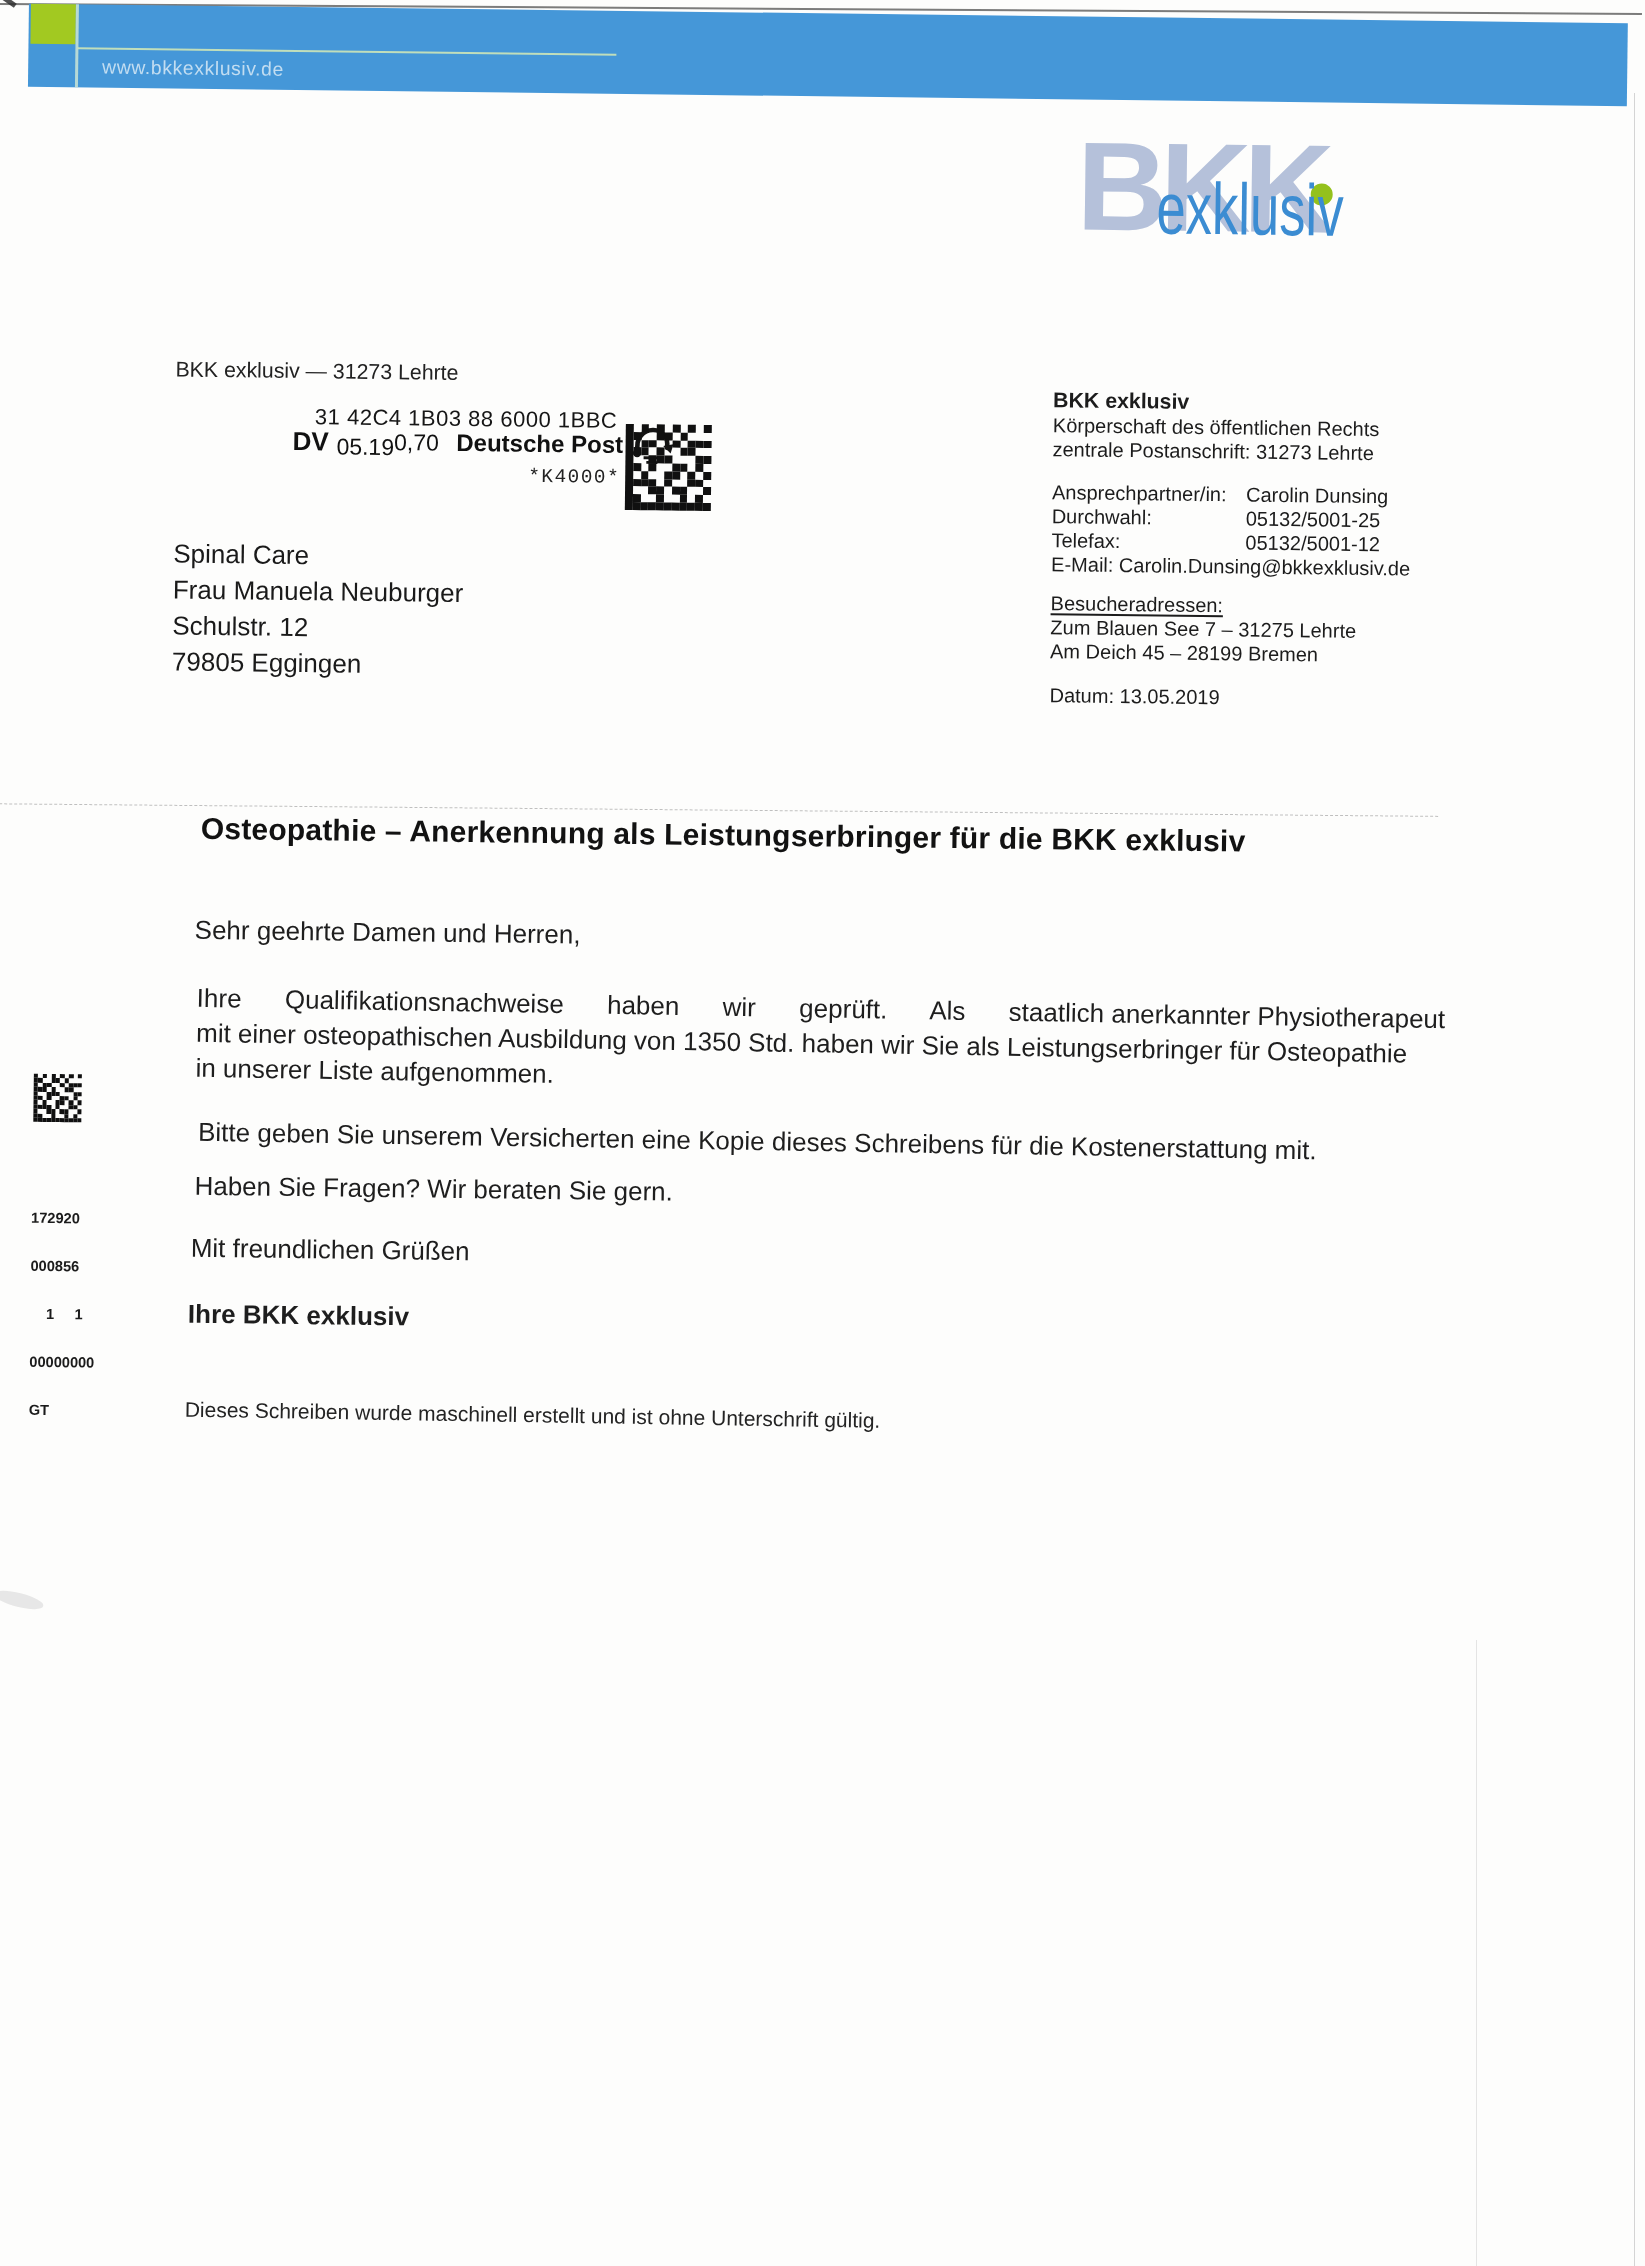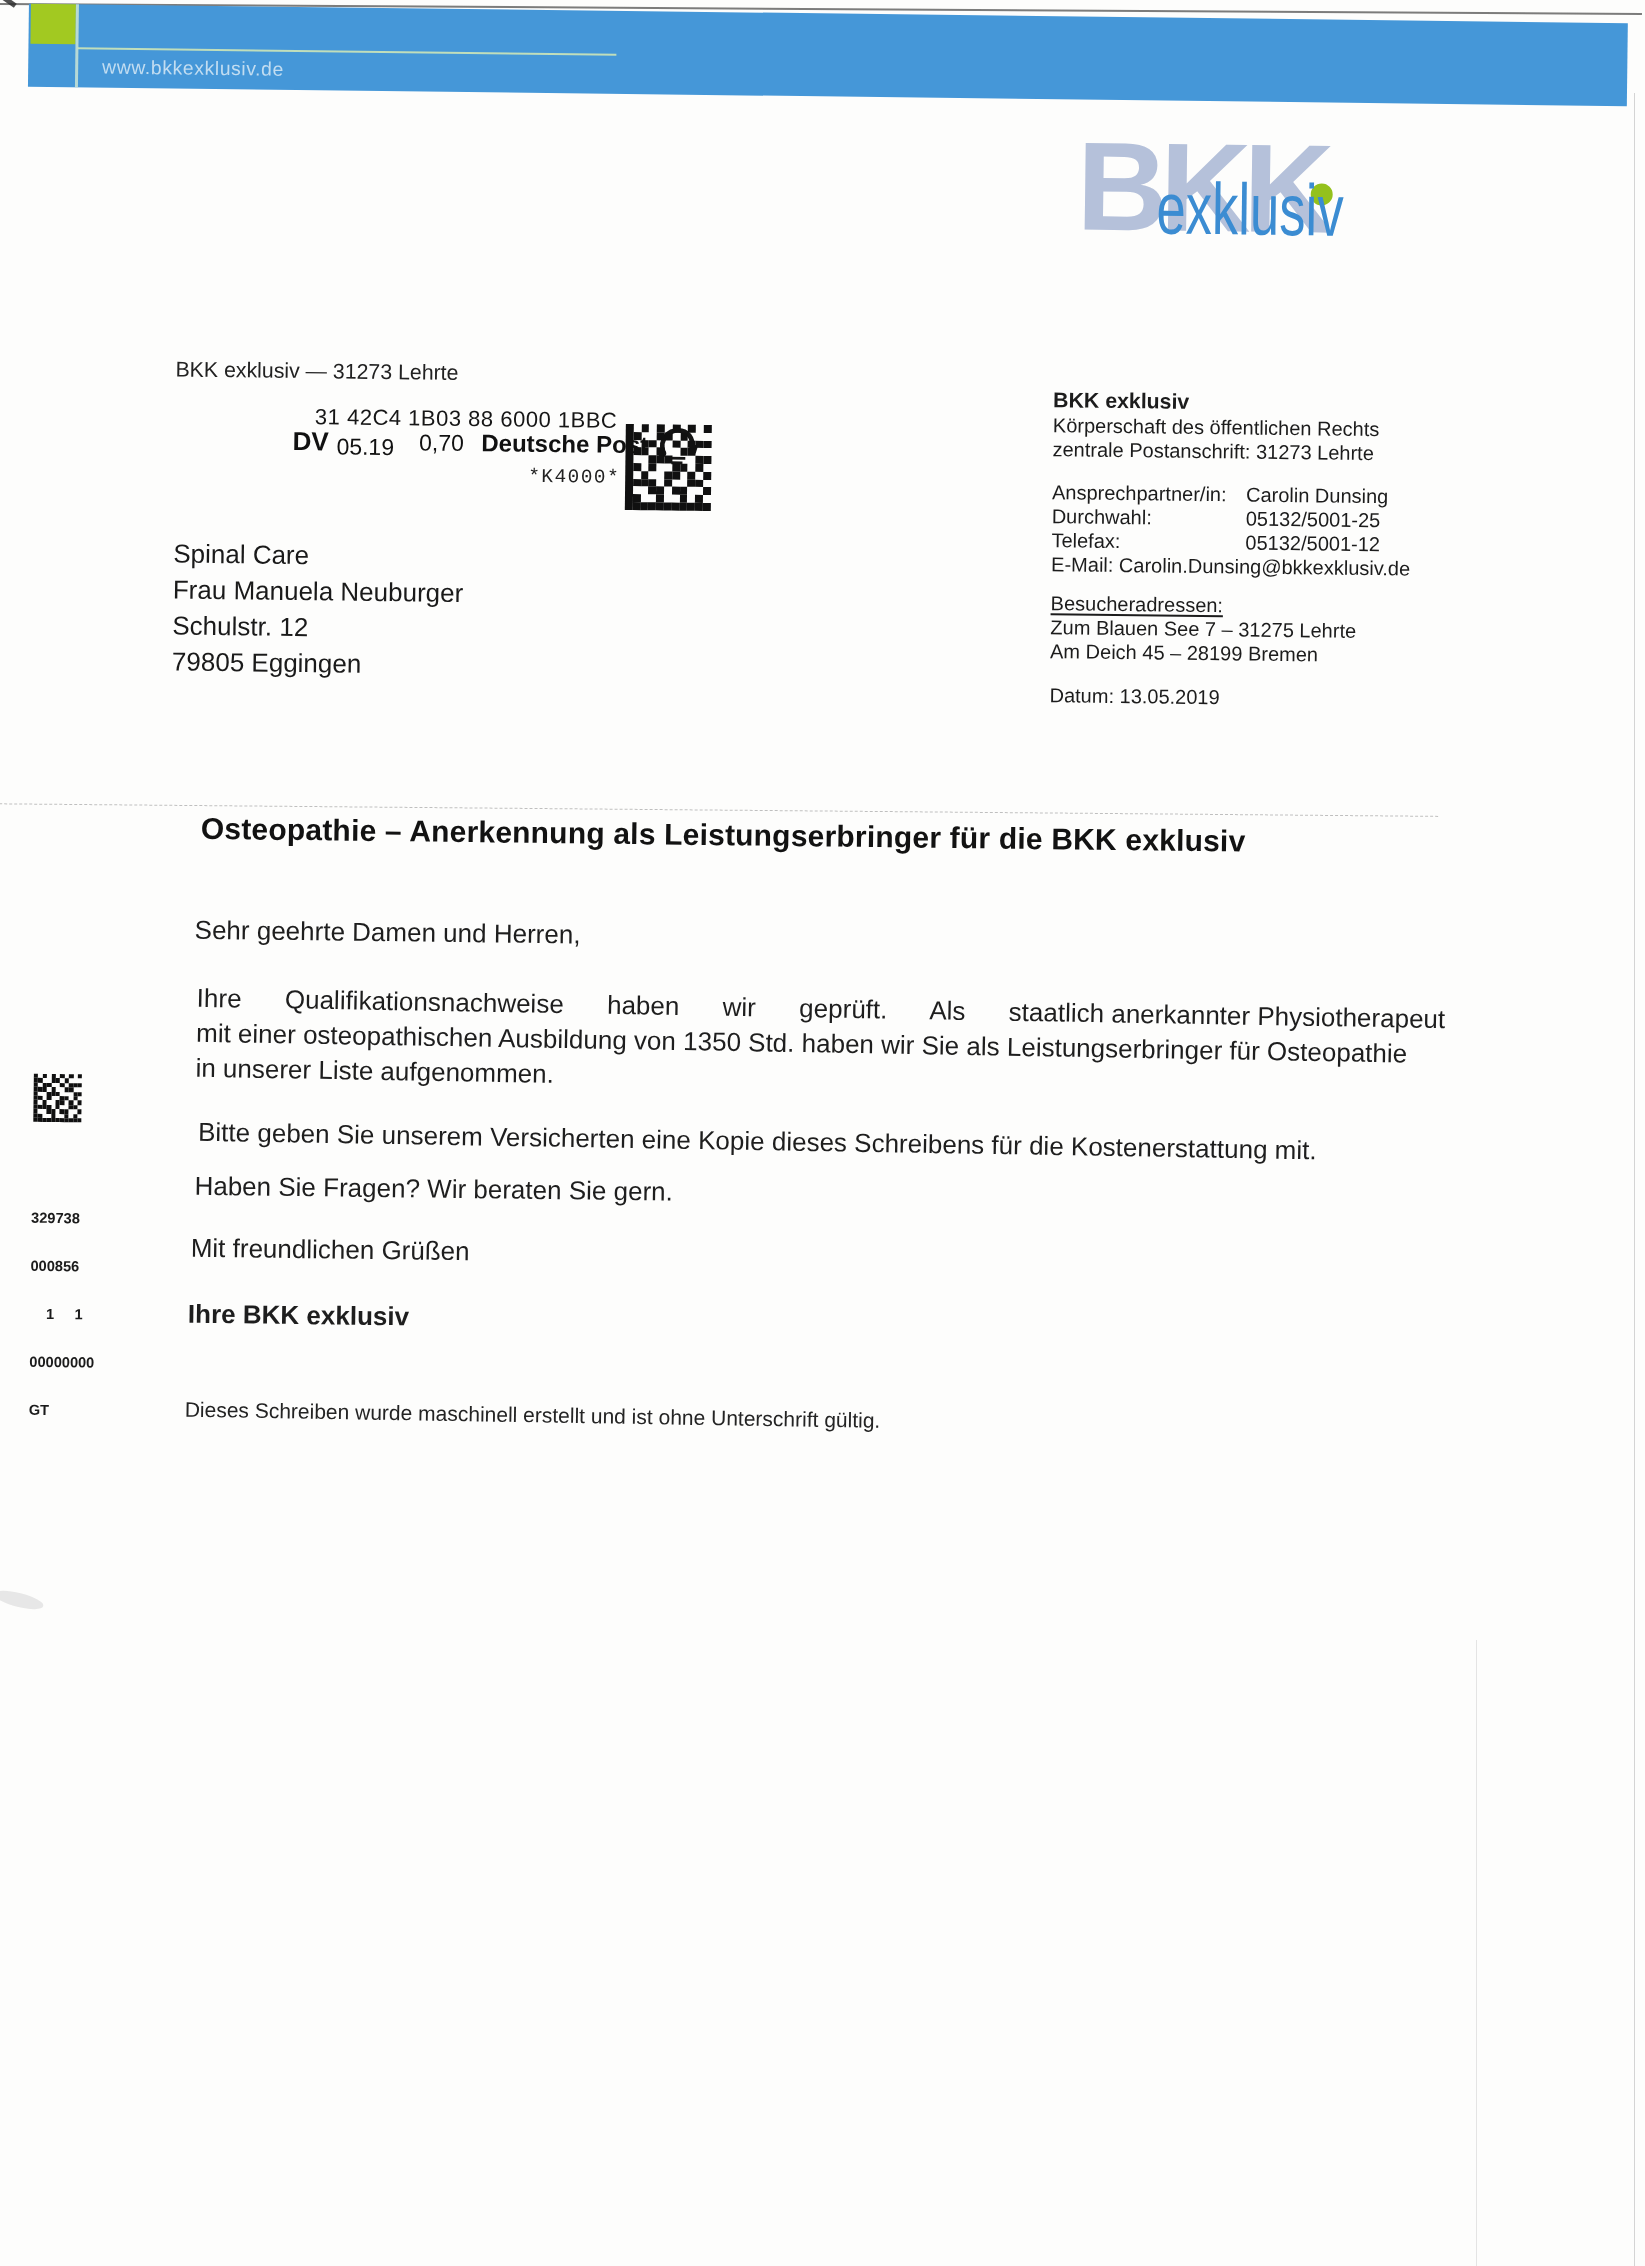--- a/index.html
+++ b/index.html
@@ -31,21 +31,21 @@
   .logo-exk{position:absolute;left:80px;top:35px;font-size:73px;line-height:1;color:#3b8cd2;
     transform:scaleX(0.72);transform-origin:0 0;letter-spacing:0;}
   .logo-dot{position:absolute;left:234px;top:45px;width:22px;height:22px;border-radius:50%;background:#94c11c;}
 
   
   .sender{left:180px;top:356px;font-size:21.3px;color:#222;}
   .fcode{left:320px;top:401px;font-size:22px;letter-spacing:0.5px;color:#161616;}
   .fmeter{left:278px;top:423px;display:flex;align-items:flex-start;color:#111;}
   .fmeter .dv{font-weight:bold;font-size:26px;margin-left:20px;}
   .fmeter .meter{font-size:23px;margin-left:7.8px;margin-top:7px;}
-  .fmeter .postage{font-size:23px;margin-left:25px;margin-top:1.9px;}
+  .fmeter .postage{font-size:23px;margin-top:1.9px;}
   .fmeter .carrier{font-weight:bold;font-size:24px;margin-left:17.5px;margin-top:1px;}
   .posthorn{margin-left:7.8px;margin-top:-3.9px;}
   .kcode{left:534px;top:460px;font-family:"Liberation Mono",monospace;font-size:19.4px;letter-spacing:1.5px;color:#222;}
   .fbar{left:631px;top:417px;}
   .recipient{left:180px;top:534px;font-size:26px;line-height:36px;color:#1a1a1a;}
 
   
   .contact{left:1058px;top:376px;width:446px;font-size:20px;line-height:24px;color:#1c1c1c;}
   .c-org{font-weight:bold;font-size:21.3px;line-height:25px;}
   .c-gap1{height:19.4px;} .c-gap2{height:14.6px;} .c-gap3{height:20.4px;}
@@ -456,21 +456,21 @@
           <div class="dm-cell on"></div>
           <div class="dm-cell on"></div>
           <div class="dm-cell on"></div>
           <div class="dm-cell on"></div>
           <div class="dm-cell on"></div>
           <div class="dm-cell on"></div>
           <div class="dm-cell on"></div>
         </div>
       </div>
     <div class="abs codes">
-      <div>329738</div>
+      <div>172920</div>
       <div>000856</div>
       <div>    1     1</div>
       <div>00000000</div>
       <div>GT</div>
     </div>
 
   </div>
 </div>
 
 

